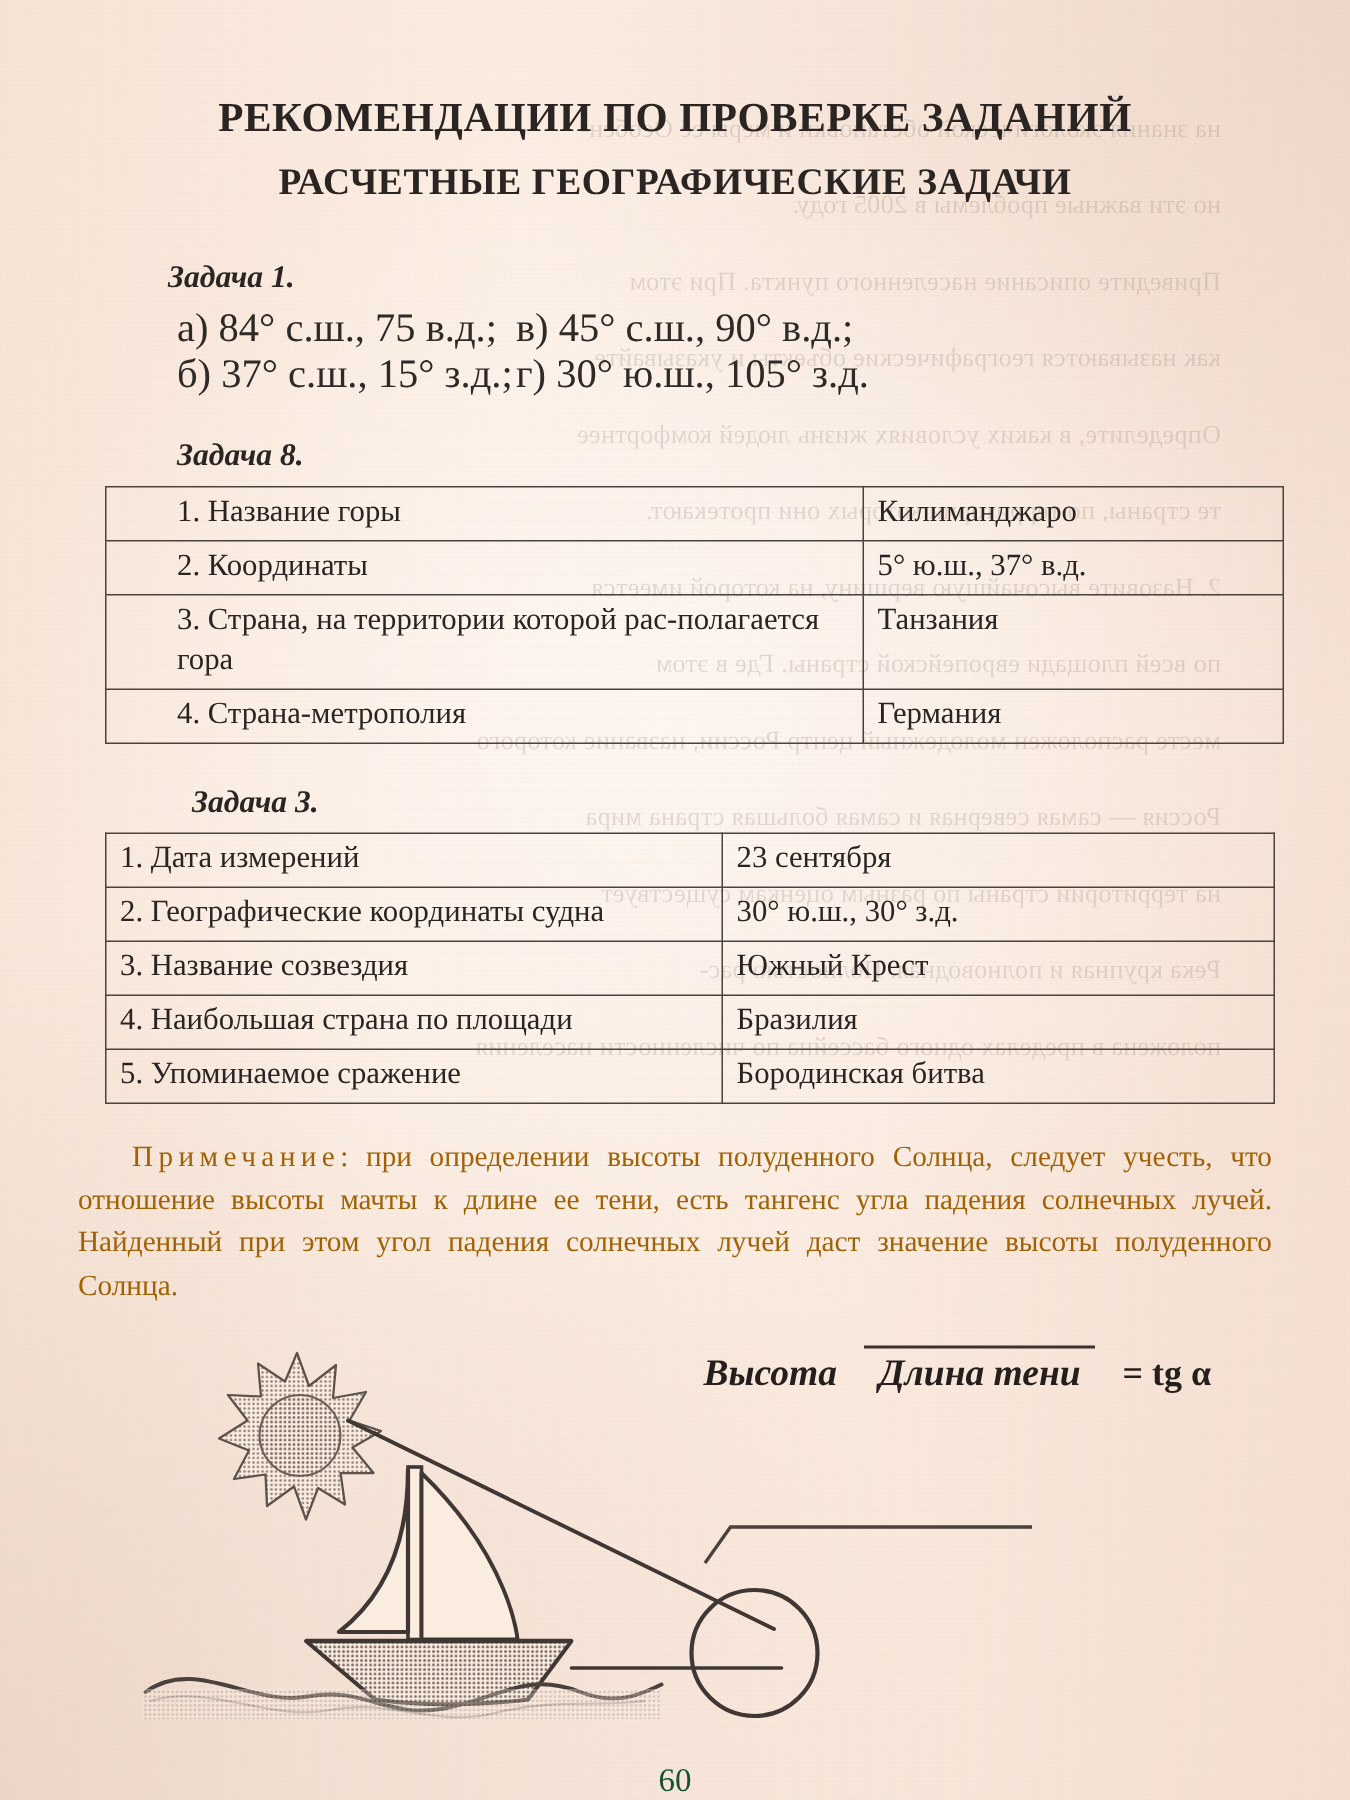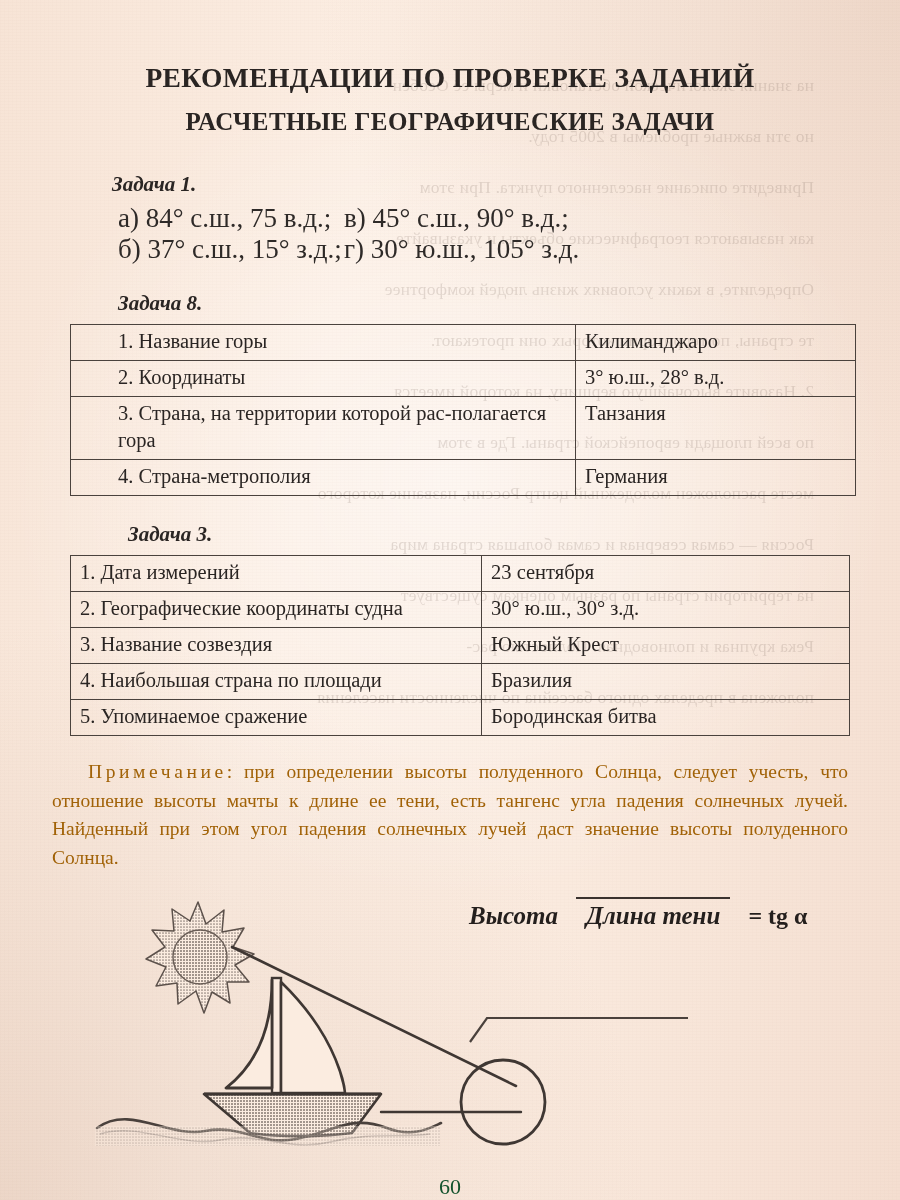--- a/index.html
+++ b/index.html
@@ -160,21 +160,21 @@
 
   <div id="task2head" class="task-head" style="margin-top:26px;">Задача 8.</div>
   <table id="tbl2">
     <tbody>
         <tr>
       <td class="lab">1. Название горы</td>
       <td>Килиманджаро</td>
     </tr>
     <tr>
       <td class="lab">2. Координаты</td>
-      <td>3° ю.ш., 28° в.д.</td>
+      <td>5° ю.ш., 37° в.д.</td>
     </tr>
     <tr>
       <td class="lab">3. Страна, на территории которой рас-полагается гора</td>
       <td>Танзания</td>
     </tr>
     <tr>
       <td class="lab">4. Страна-метрополия</td>
       <td>Германия</td>
     </tr>
   </tbody>

